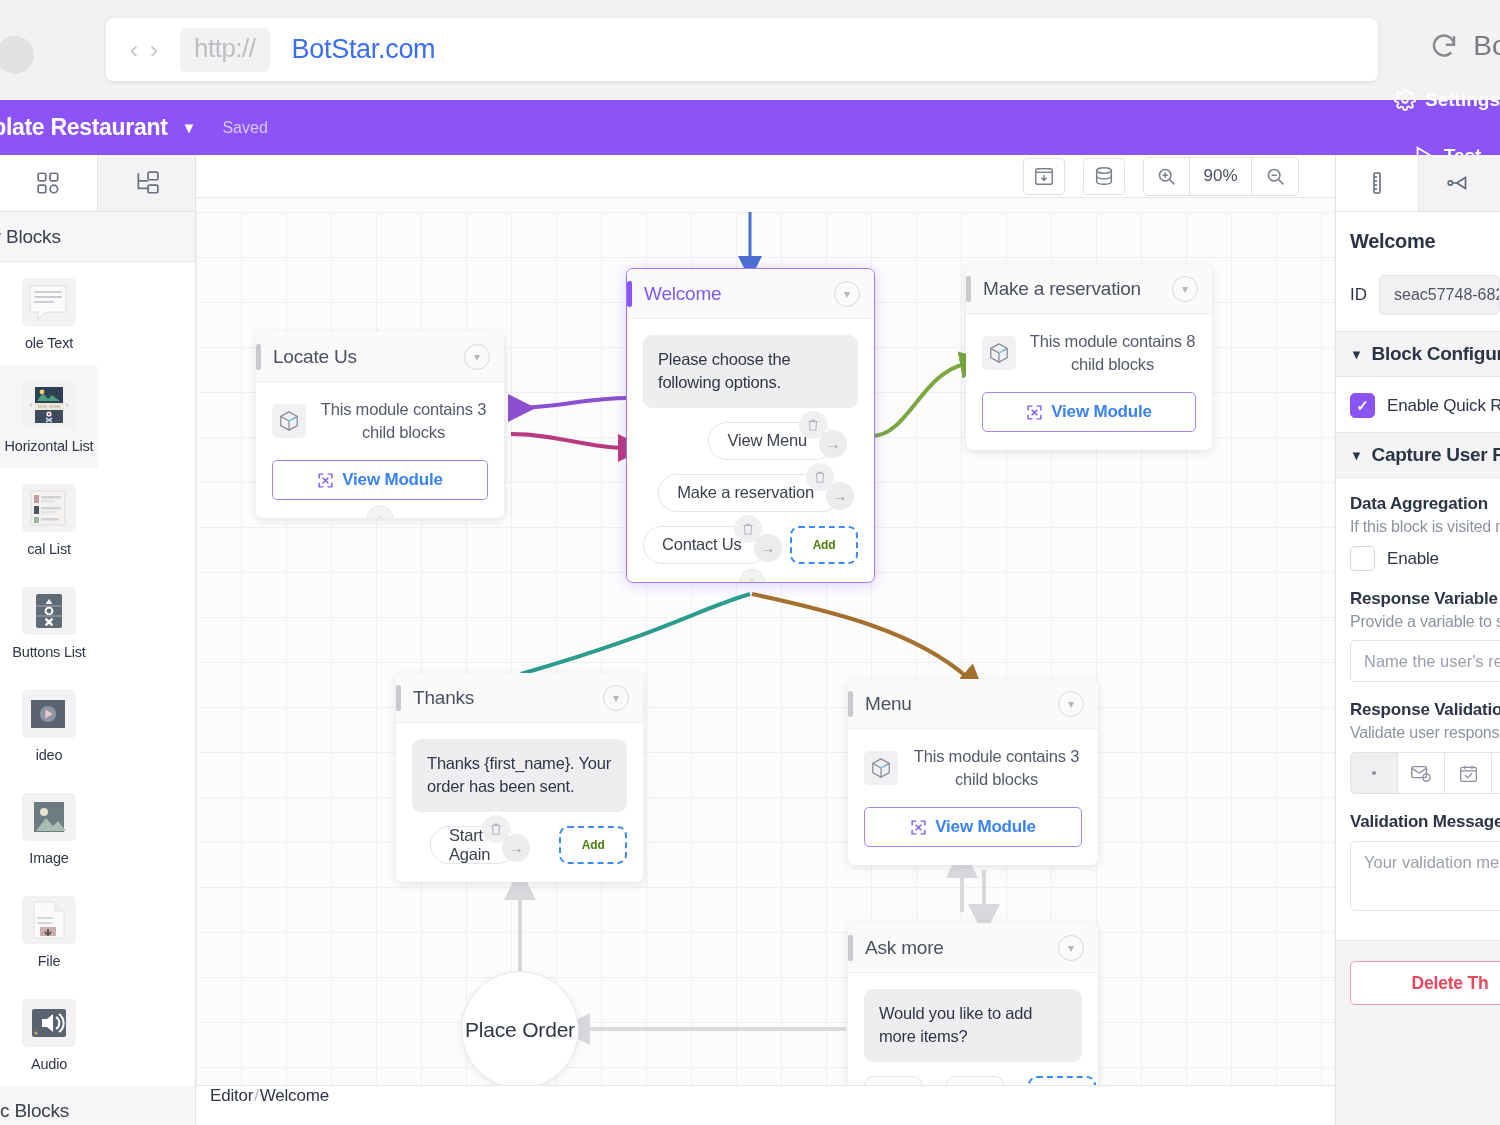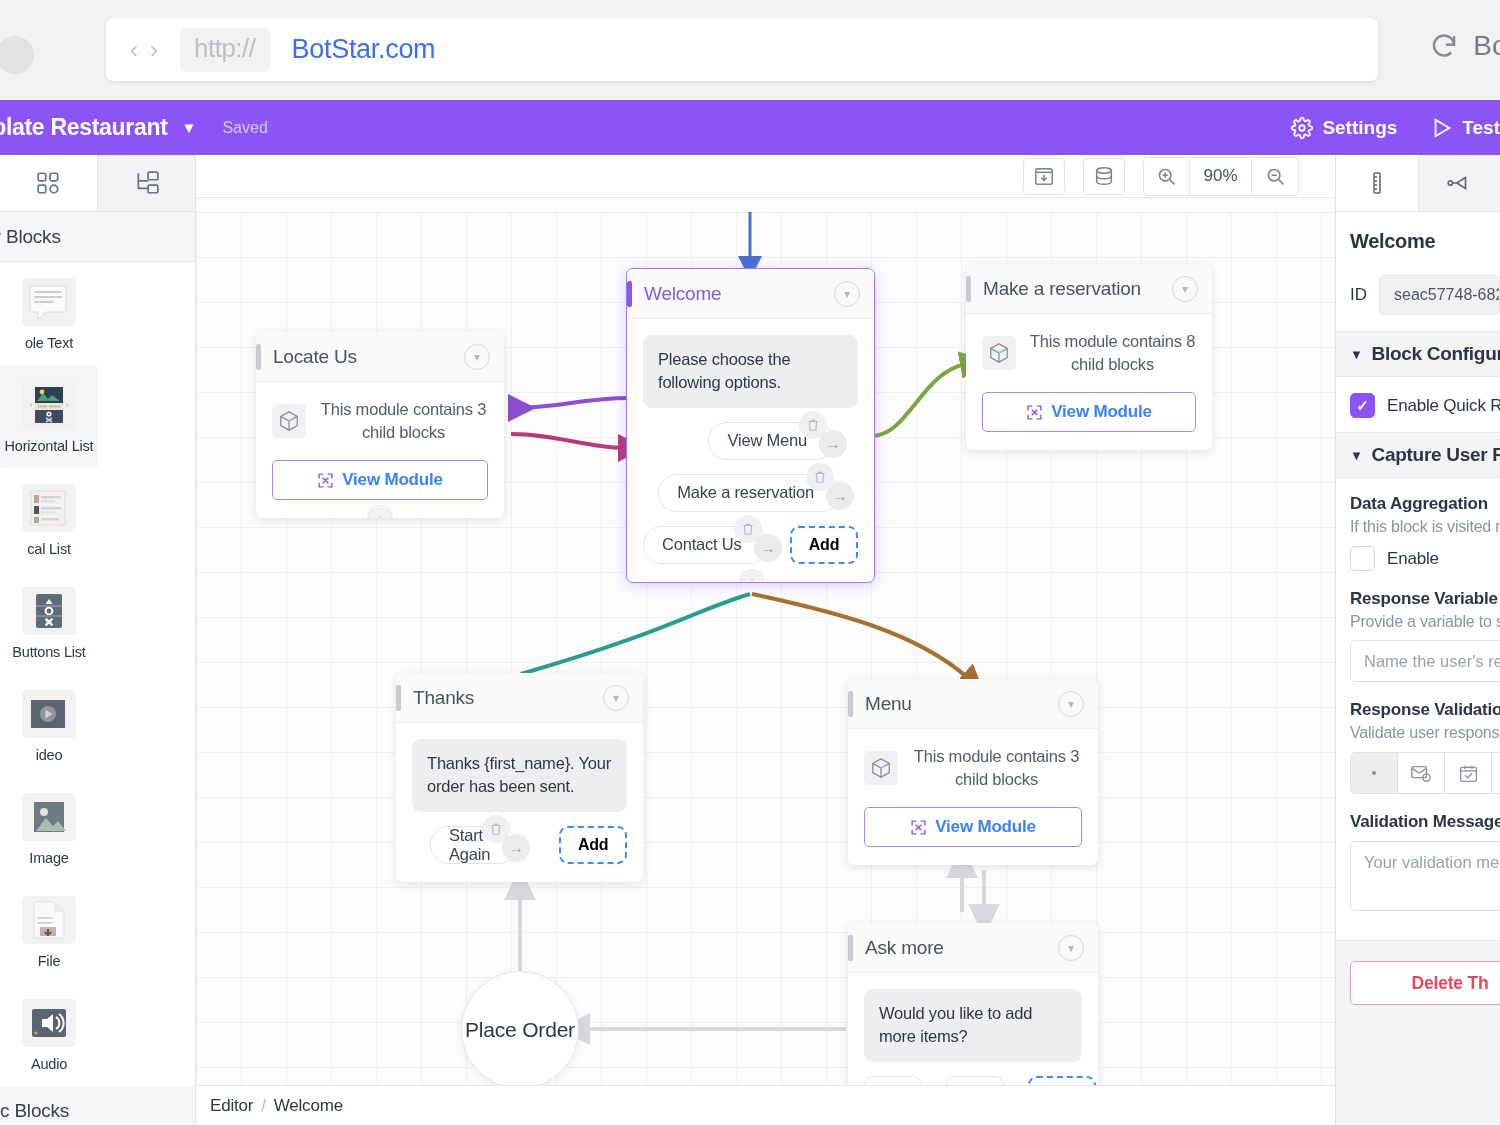--- a/index.html
+++ b/index.html
@@ -39,21 +39,21 @@
   .reload-ic { width:30px; height:30px; }
 
   
   .appbar {
     position:absolute; left:0; top:100px; width:1500px; height:55px;
     background:#8c54f6; color:#fff; display:flex; align-items:center;
   }
   .bot-title { font-size:23px; font-weight:700; margin-left:-28px; letter-spacing:-.3px;}
   .caret-down { margin-left:14px; font-size:15px; }
   .saved { margin-left:26px; font-size:16px; color:#d9c6ff; }
-  .appbar-right { margin-left:auto; display:flex; align-items:center; gap:34px; padding-right:0; }
+  .appbar-right { margin-left:auto; display:flex; align-items:center; gap:34px; padding-right:0;flex-direction:column; }
   .appbar-btn { display:flex; align-items:center; gap:9px; font-size:19px; font-weight:700; }
   .gear, .play { width:22px; height:22px; }
 
   
   .left-panel {
     position:absolute; left:0; top:155px; width:196px; height:970px;
     background:#fff; border-right:1px solid #e3e3e6;
   }
   .lp-tabs { display:flex; height:57px; border-bottom:1px solid #e3e3e6; }
   .lp-tab { flex:1; display:flex; align-items:center; justify-content:center; background:#fff; }
@@ -152,39 +152,39 @@
     color:#9a9aa3; font-size:15px;
   }
   .qr-plain {
     height:38px; min-width:58px; border:1px solid #e4e4e8; border-radius:9px; background:#fff;
     display:flex; align-items:center; justify-content:center;
     font-size:16.5px; color:#3b4250;
   }
   .add-btn {
     height:38px; min-width:68px; border:2px dashed #3b8bf5; border-radius:9px; background:#fff;
     display:flex; align-items:center; justify-content:center;
-    color:#000000; font-size:16px; font-weight:700; letter-spacing:-.2px;
+    color:#4d7c0f; font-size:12px; font-weight:700; letter-spacing:-.2px;
   }
   .port {
     position:absolute; width:26px; height:26px; border-radius:50%; background:#f3f3f5;
     border:1px solid #e6e6ea; display:flex; align-items:center; justify-content:center;
     color:#b0b0b8; font-size:13px; z-index:5;
   }
   .circle-node {
     position:absolute; width:118px; height:118px; border-radius:50%;
     background:#fff; border:1px solid #e6e6ea; box-shadow:0 2px 8px rgba(40,45,70,.07);
     display:flex; align-items:center; justify-content:center;
     font-size:21px; color:#2f3747; letter-spacing:-.2px;
   }
 
   .statusbar {
     position:absolute; left:196px; bottom:0; width:1139px; height:40px;
     background:#fff; border-top:1px solid #e7e7ea;
-    display:flex; align-items:center; padding-left:14px;
-    font-size:17px; color:#2f3747; gap:8px; letter-spacing:-.2px;
+    display:flex; align-items:flex-start; padding-left:14px;
+    font-size:17px; color:#2f3747; gap:1px; letter-spacing:-.2px;
   }
   .statusbar .sep { color:#b9b9c0; }
 
   
   .right-panel {
     position:absolute; left:1335px; top:155px; width:165px; height:970px;
     background:#fff; border-left:1px solid #e3e3e6; overflow:hidden;
   }
   .rp-tabs { display:flex; height:57px; border-bottom:1px solid #e3e3e6; }
   .rp-tab { width:105px; display:flex; align-items:center; justify-content:center; background:#fff; }

